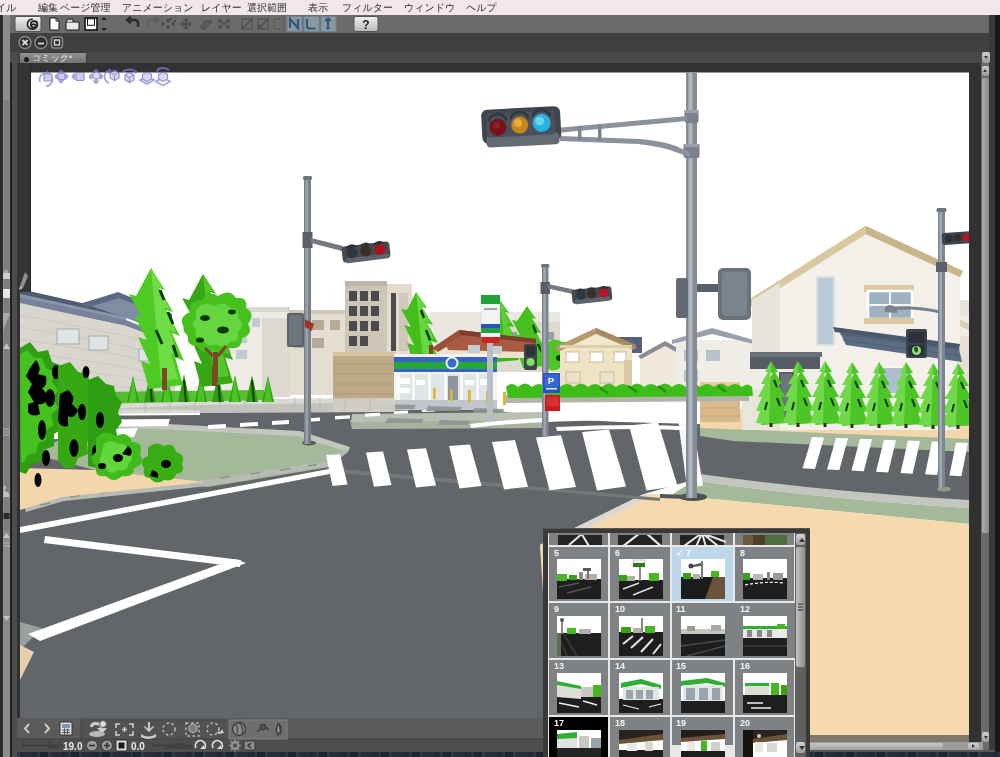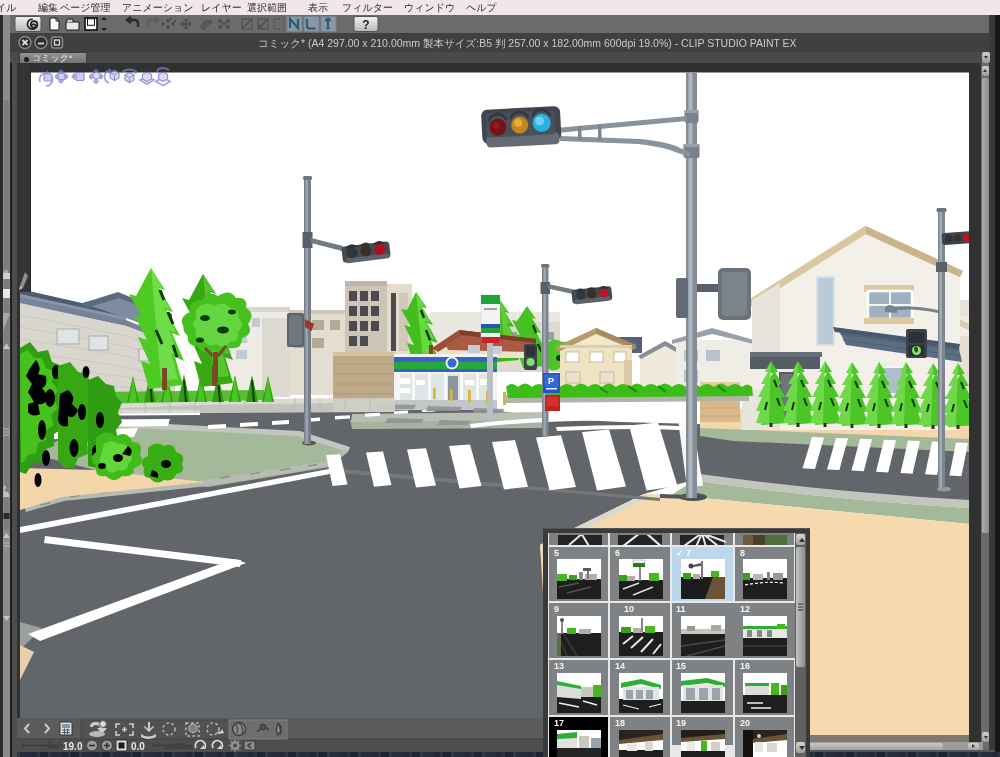--- a/index.html
+++ b/index.html
@@ -114,21 +114,20 @@
  <svg class="abs" style="left:7px;top:2px;" width="60" height="15" xmlns="http://www.w3.org/2000/svg">
   <g>
    <circle cx="8" cy="7.5" r="6" fill="#2e2e2e" stroke="#888" stroke-width="1.5"></circle>
    <path d="M5.5 5 l5 5 M10.5 5 l-5 5" stroke="#d8d8d8" stroke-width="1.8"></path>
    <circle cx="24" cy="7.5" r="6" fill="#2e2e2e" stroke="#888" stroke-width="1.5"></circle>
    <path d="M21 8.5 h6" stroke="#d8d8d8" stroke-width="1.8"></path>
    <rect x="34.5" y="2" width="11" height="11" rx="2.5" fill="#2e2e2e" stroke="#888" stroke-width="1.5"></rect>
    <rect x="37.5" y="5" width="5" height="5" fill="none" stroke="#d8d8d8" stroke-width="1.4"></rect>
   </g>
  </svg>
- <div class="abs" style="left:248px;top:0;width:520px;height:19px;color:#cbcbcb;font-size:10.5px;line-height:20px;white-space:nowrap;">コミック* (A4 297.00 x 210.00mm 製本サイズ:B5 判 257.00 x 182.00mm 600dpi 19.0%)  - CLIP STUDIO PAINT EX</div>
 </div>
 
 <div class="abs" style="left:10px;top:52px;width:983px;height:11px;background:#4a4a4a;">
  <div class="abs" style="left:9px;top:0px;width:66px;height:11px;background:linear-gradient(#929292,#6f6f6f);border:1px solid #3a3a3a;border-bottom:none;border-radius:2px 2px 0 0;">
   <div class="abs" style="left:4px;top:3.5px;width:5px;height:5px;border-radius:50%;background:#1d1d1d;"></div>
   <div class="abs" style="left:12px;top:-1px;color:#e6e6e6;font-size:9px;line-height:12px;">コミック*</div>
  </div>
 </div>
 
 <div id="viewport" class="abs" style="left:17px;top:63px;width:952px;height:679px;background:#313131;overflow:hidden;">
@@ -864,21 +863,21 @@
           <rect x="0" y="17" width="44" height="23" fill="#1e1e1e"></rect>
           <rect x="4" y="3" width="2" height="15" fill="#888"></rect>
           <circle cx="5" cy="4" r="2" fill="#555"></circle>
           <rect x="10" y="12" width="9" height="6" fill="#44b81e"></rect>
           <rect x="22" y="13" width="12" height="5" fill="#b0b0a8"></rect>
           <path d="M0 17 l10 23 M6 17 l14 23" stroke="#3a3a3a" stroke-width="1.5"></path>
           <rect x="0" y="17" width="4" height="23" fill="#5c6e4e"></rect>
         </svg></div>
  </div>
  <div class="abs" style="left:67px;top:74px;width:60px;height:55px;background:#7e8284;">
-  <div class="abs" style="left:5px;top:1px;color:#f4f4f4;font-size:9px;font-weight:bold;margin-left:9px;">10</div>
+  <div class="abs" style="left:5px;top:1px;color:#f4f4f4;font-size:9px;font-weight:bold;">10</div>
   <div class="abs" style="left:9px;top:13px;width:44px;height:40px;background:#fff;overflow:hidden;"><svg width="44" height="40">
           <rect x="0" y="16" width="44" height="24" fill="#1e1e1e"></rect>
           <rect x="2" y="11" width="10" height="6" fill="#3aa018"></rect>
           <rect x="26" y="10" width="10" height="7" fill="#44b81e"></rect>
           <rect x="14" y="12" width="10" height="5" fill="#b0b0a8"></rect>
           <rect x="22" y="2" width="2" height="14" fill="#888"></rect>
           <g stroke="#e8e8e8" stroke-width="2">
             <path d="M4 28 l10 -8 M12 32 l12 -11 M22 36 l12 -13 M34 38 l8 -10"></path>
           </g>
         </svg></div>

